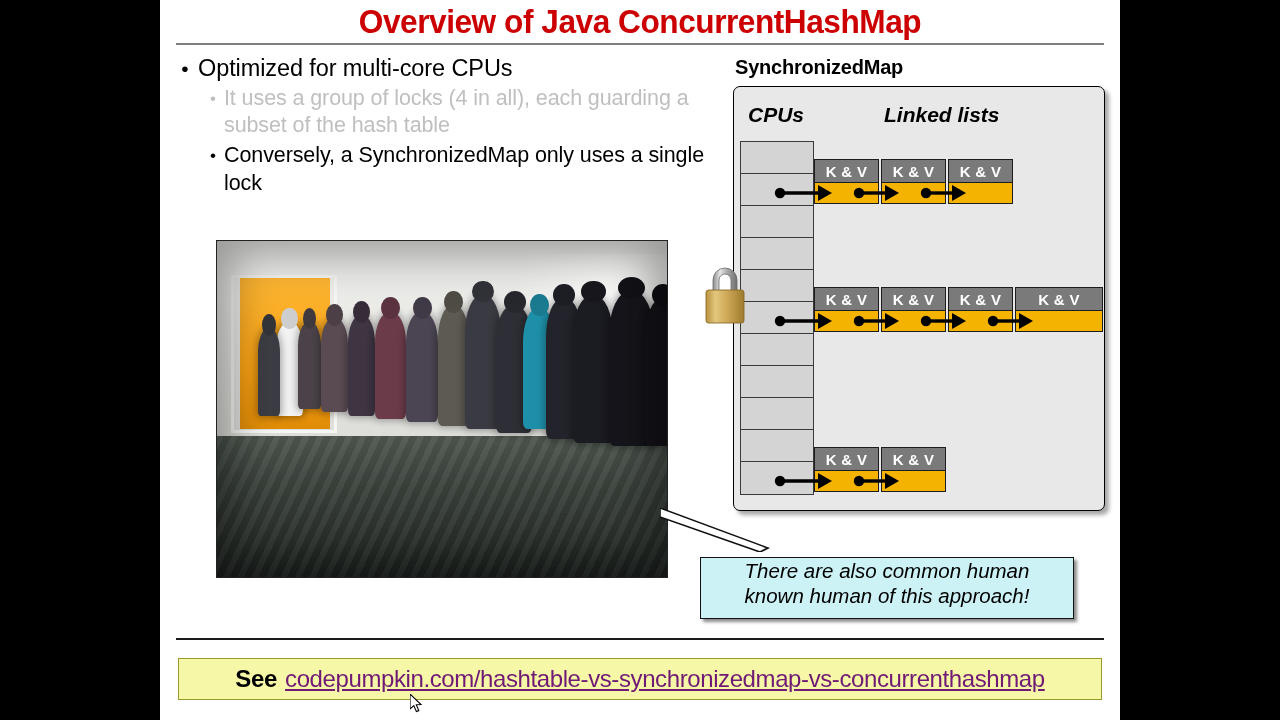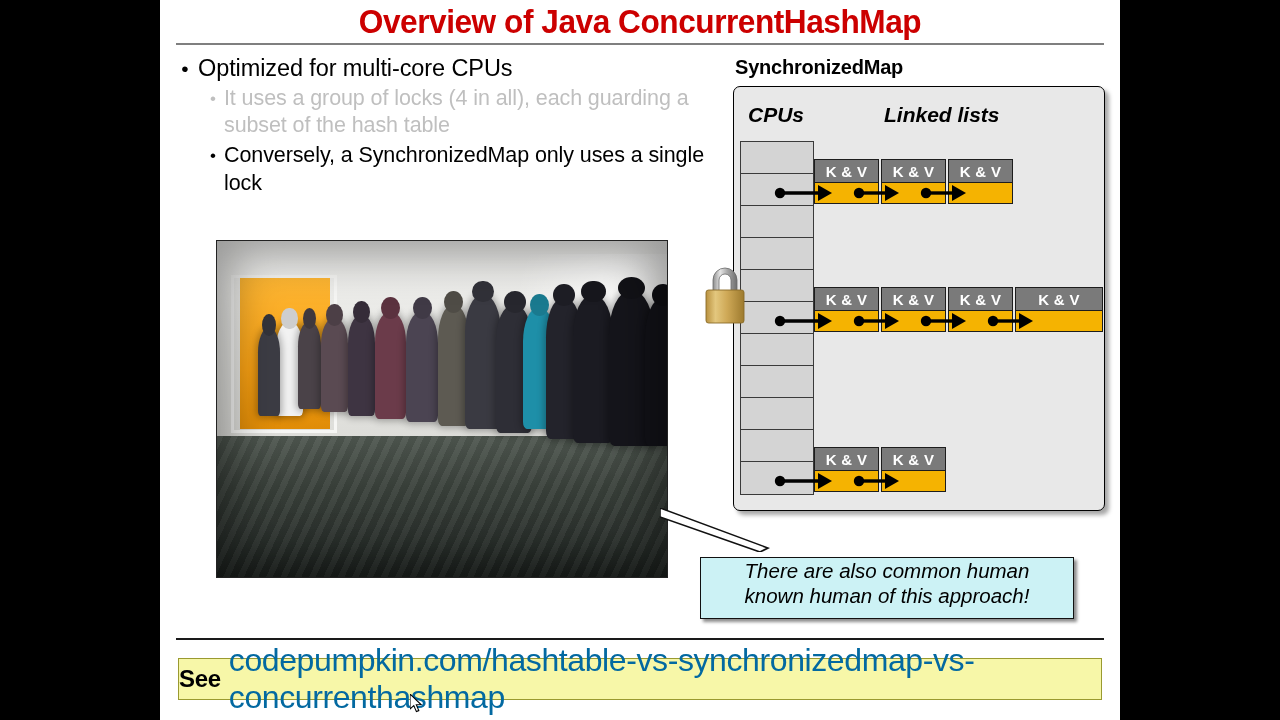--- a/index.html
+++ b/index.html
@@ -95,21 +95,21 @@
   .lock{position:absolute;left:-35px;top:172px;width:52px;height:68px;}
 
   
   #foot-rule{position:absolute;left:16px;top:638px;width:928px;height:2px;background:#1a1a1a;}
   #footbox{
     position:absolute;left:18px;top:658px;width:924px;height:42px;
     background:#f7f7a8;border:1.5px solid #9a9a30;box-sizing:border-box;
     display:flex;align-items:center;justify-content:center;
   }
   #footbox .see{font-size:24px;color:#000;letter-spacing:-0.3px;font-weight:bold;}
-  #footbox .lnk{font-size:32px;color:#0369a1;letter-spacing:-0.4px;margin-left:8px;}
+  #footbox .lnk{font-size:24px;color:#701a75;text-decoration:underline;letter-spacing:-0.4px;margin-left:8px;}
 
   #cursor{position:absolute;left:250px;top:694px;width:14px;height:20px;}
 </style>
 </head>
 <body>
 
 <div id="stage">
   <div id="slide">
 
     <div id="title">Overview of Java ConcurrentHashMap</div>

